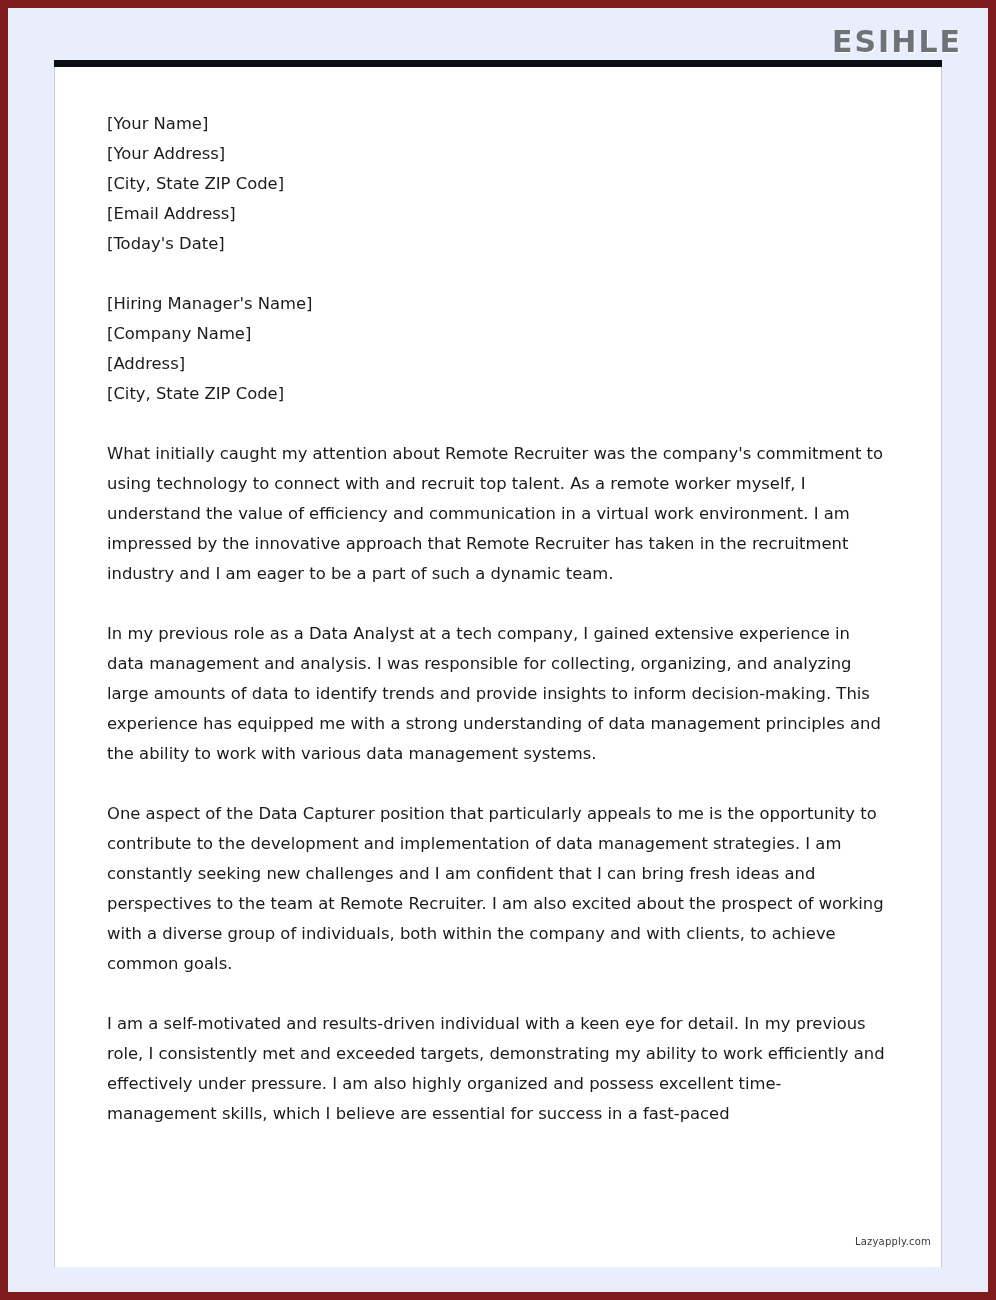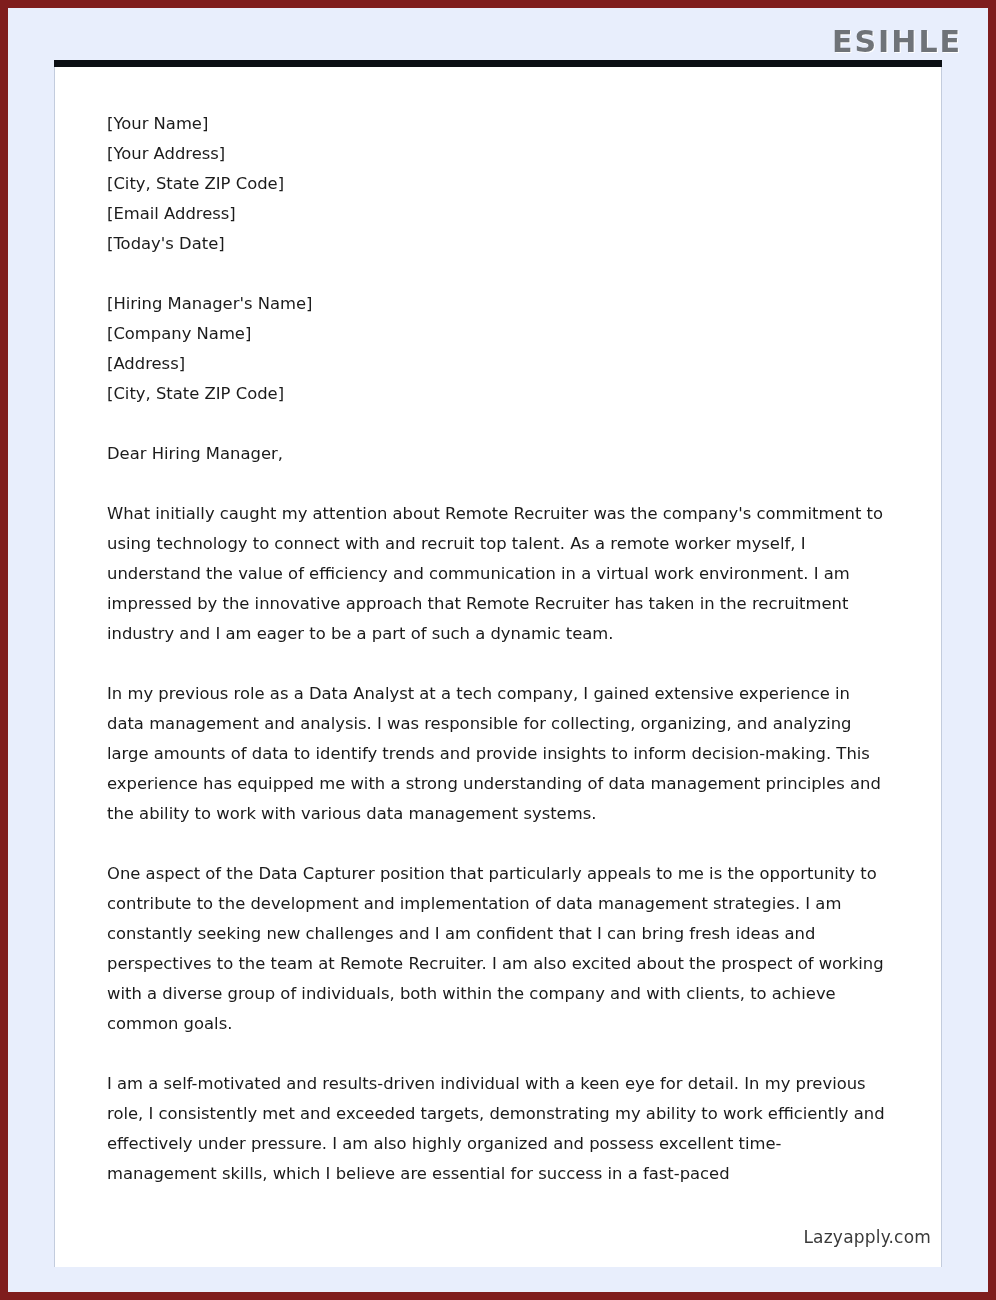--- a/index.html
+++ b/index.html
@@ -66,21 +66,21 @@
   }
   .para {
     margin: 0 0 30px 0;
     text-align: left;
   }
   .watermark {
     position: absolute;
     right: 10px;
     bottom: 20px;
     font-family: "DejaVu Sans", sans-serif;
-    font-size: 17px;
+    font-size: 10px;
     color: #3a3a3a;
     letter-spacing: 0.2px;
   }
 </style>
 </head>
 <body>
 
 <div class="page">
 
   <div class="brand">ESIHLE</div>
@@ -95,21 +95,20 @@
 [Your Address]
 [City, State ZIP Code]
 [Email Address]
 [Today's Date]</p>
 
         <p class="block">[Hiring Manager's Name]
 [Company Name]
 [Address]
 [City, State ZIP Code]</p>
 
-        <p class="para">Dear Hiring Manager,</p>
 
         <p class="para">What initially caught my attention about Remote Recruiter was the company's commitment to using technology to connect with and recruit top talent. As a remote worker myself, I understand the value of efficiency and communication in a virtual work environment. I am impressed by the innovative approach that Remote Recruiter has taken in the recruitment industry and I am eager to be a part of such a dynamic team.</p>
         <p class="para">In my previous role as a Data Analyst at a tech company, I gained extensive experience in data management and analysis. I was responsible for collecting, organizing, and analyzing large amounts of data to identify trends and provide insights to inform decision-making. This experience has equipped me with a strong understanding of data management principles and the ability to work with various data management systems.</p>
         <p class="para">One aspect of the Data Capturer position that particularly appeals to me is the opportunity to contribute to the development and implementation of data management strategies. I am constantly seeking new challenges and I am confident that I can bring fresh ideas and perspectives to the team at Remote Recruiter. I am also excited about the prospect of working with a diverse group of individuals, both within the company and with clients, to achieve common goals.</p>
         <p class="para">I am a self-motivated and results-driven individual with a keen eye for detail. In my previous role, I consistently met and exceeded targets, demonstrating my ability to work efficiently and effectively under pressure. I am also highly organized and possess excellent time-management skills, which I believe are essential for success in a fast-paced</p>
 
       </div>
 
       <div class="watermark">Lazyapply.com</div>
     </div>

